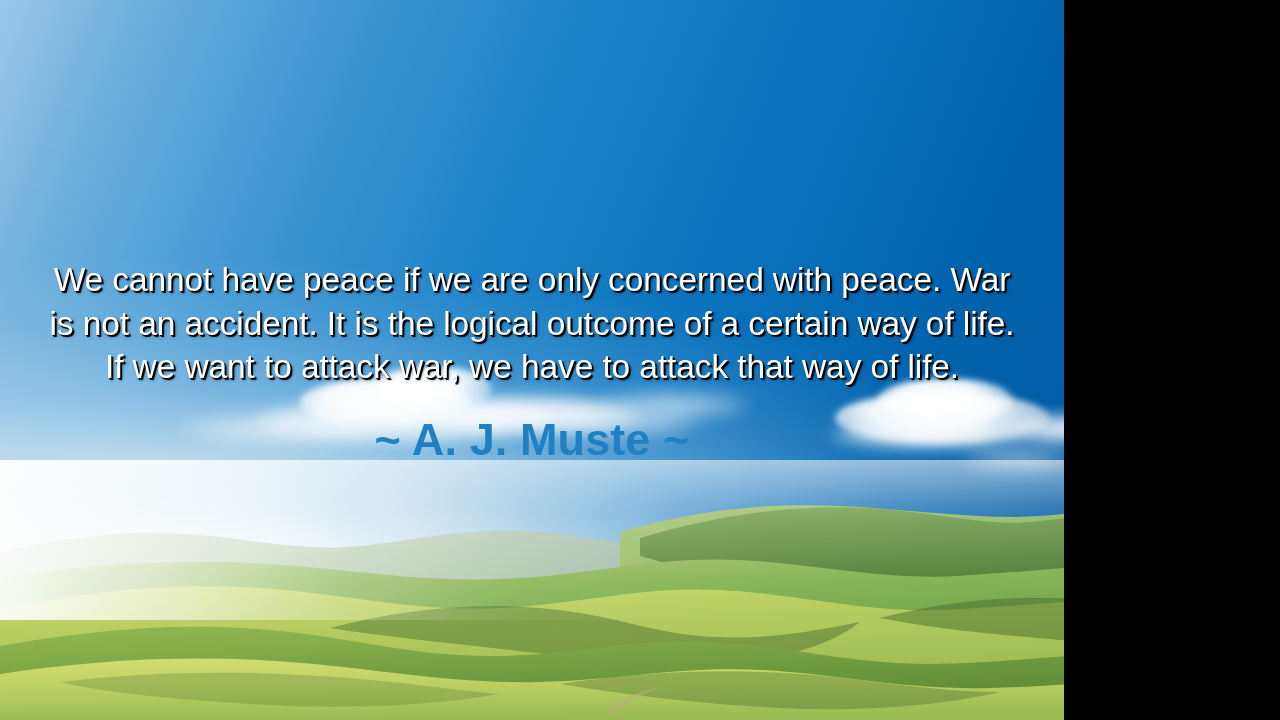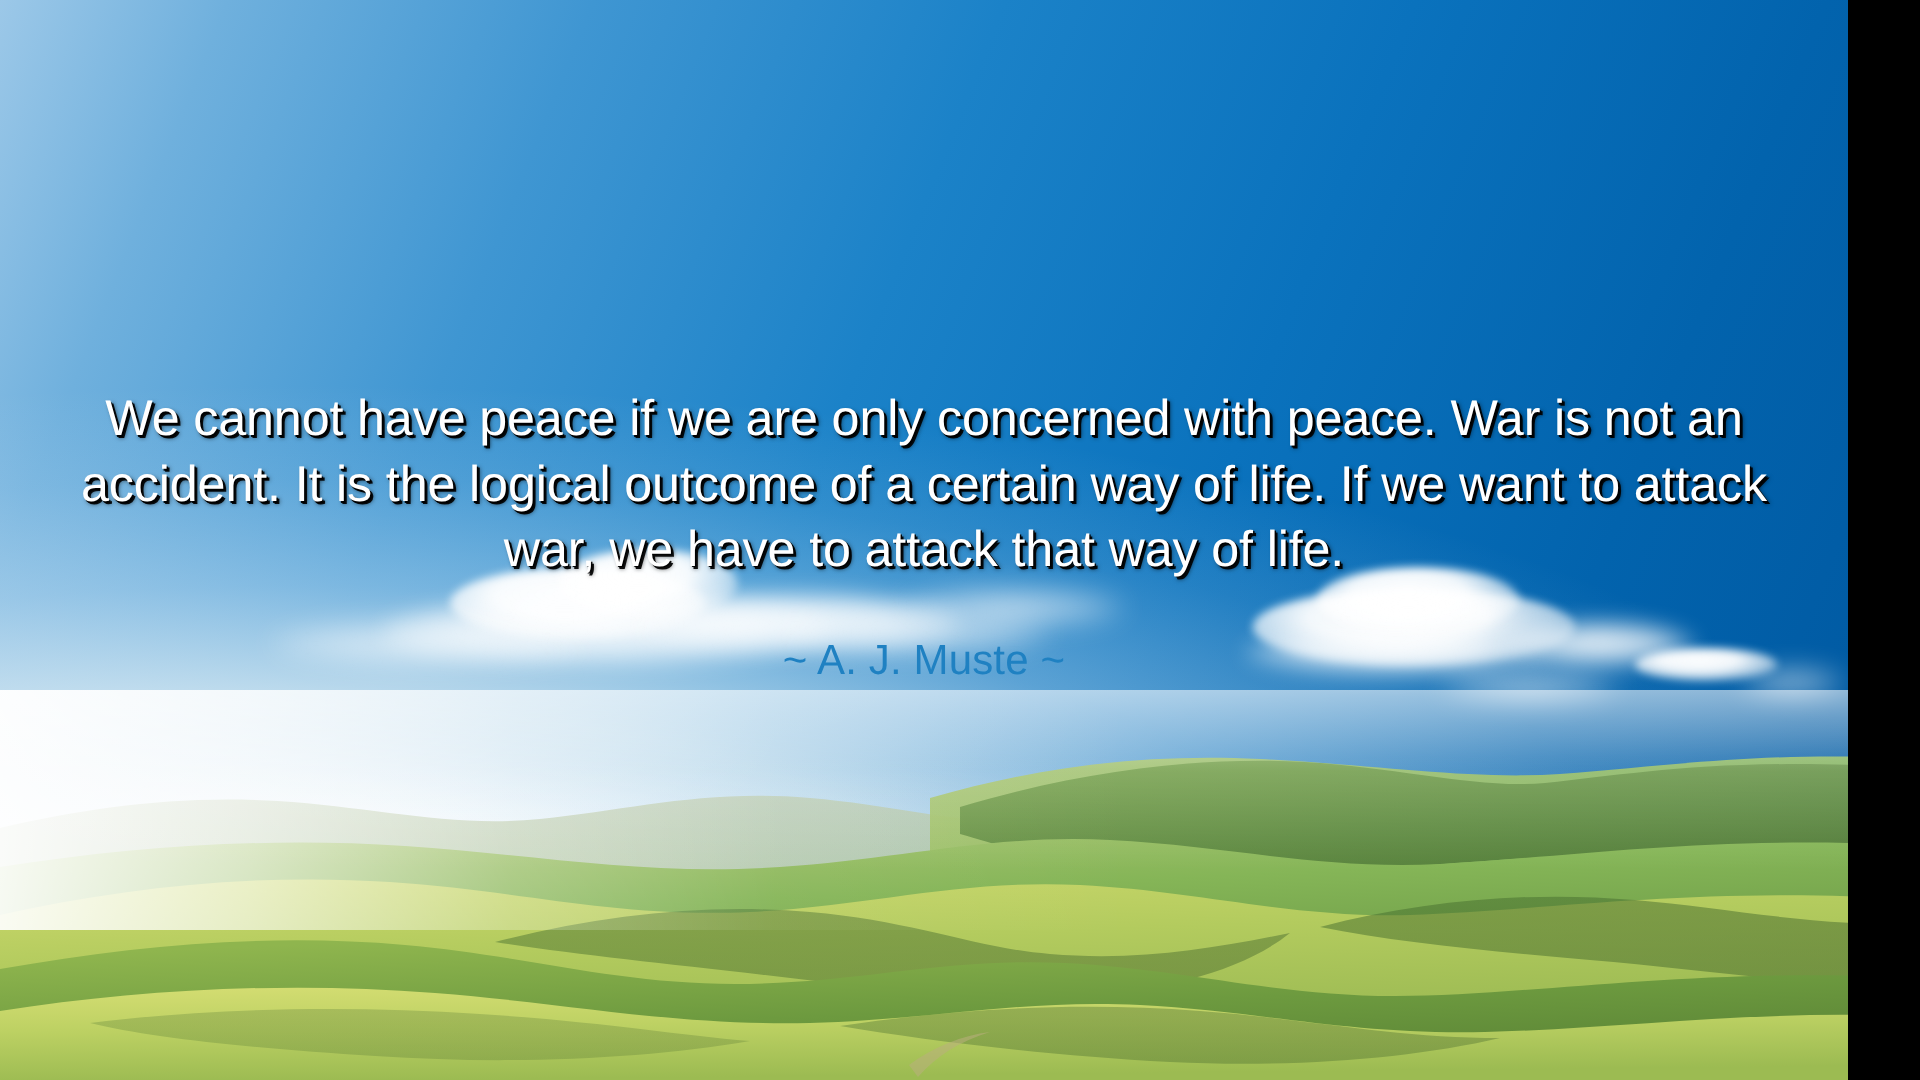--- a/index.html
+++ b/index.html
@@ -8,21 +8,21 @@
     padding: 0;
     width: 1280px;
     height: 720px;
     overflow: hidden;
     background: #000;
     font-family: "Liberation Sans", sans-serif;
   }
 
   #stage {
     position: relative;
-    width: 1232px;
+    width: 1064px;
     height: 720px;
     overflow: hidden;
   }
 
   
   .sky {
     position: absolute;
     inset: 0;
     background:
       linear-gradient(112deg,
@@ -116,23 +116,23 @@
     letter-spacing: -0.1px;
     text-shadow:
        2px 2px 0px rgba(0,0,0,0.92),
        1px 1px 0px rgba(0,0,0,0.92),
        2px 2px 3px rgba(0,0,0,0.55);
     white-space: pre-line;
   }
   .quote-author {
     margin: 32px 0 0 0;
     color: #1f81c2;
-    font-size: 28px;
+    font-size: 45px;
     line-height: 38px;
-    font-weight: 400;
+    font-weight: 700;
     letter-spacing: 0.1px;
   }
 </style>
 </head>
 <body>
 
 <div id="stage">
 
   <div class="sky"></div>
   <div class="sky-haze"></div>

